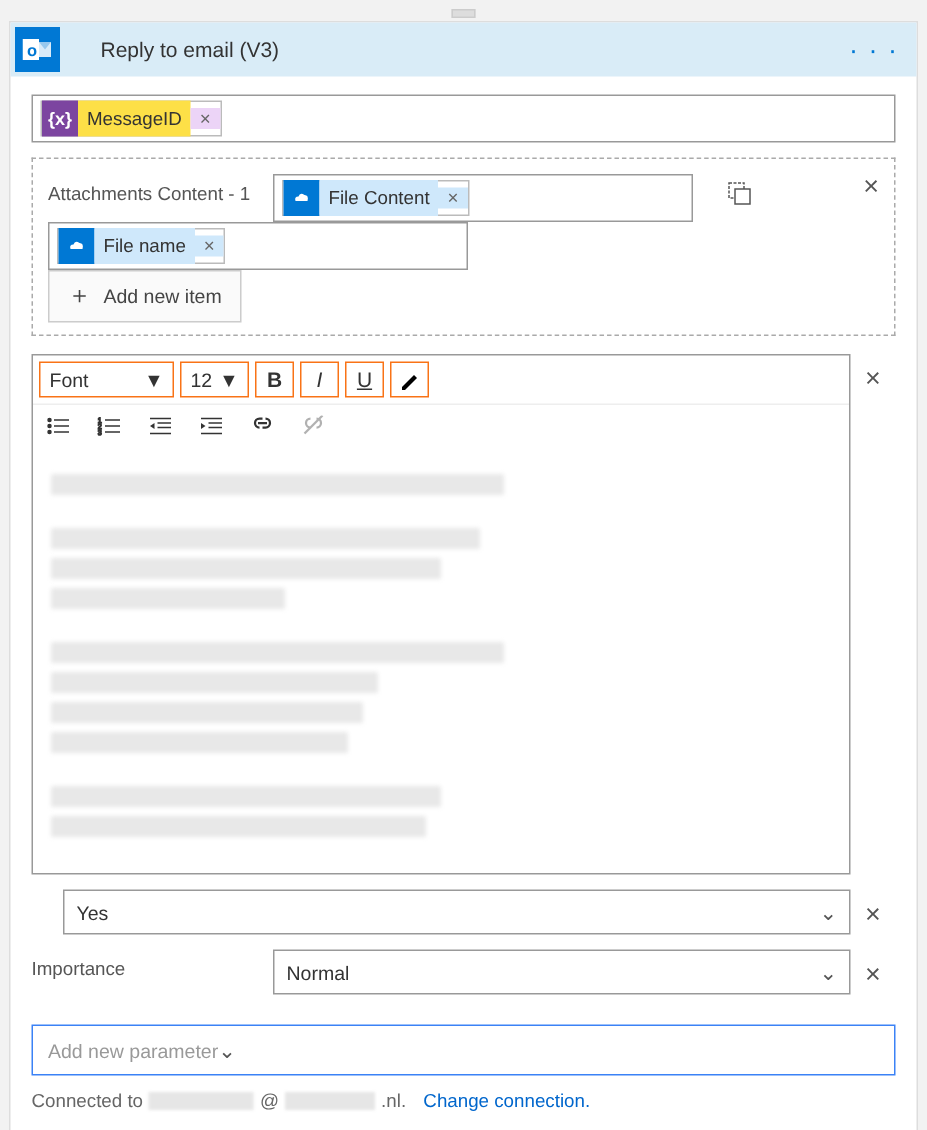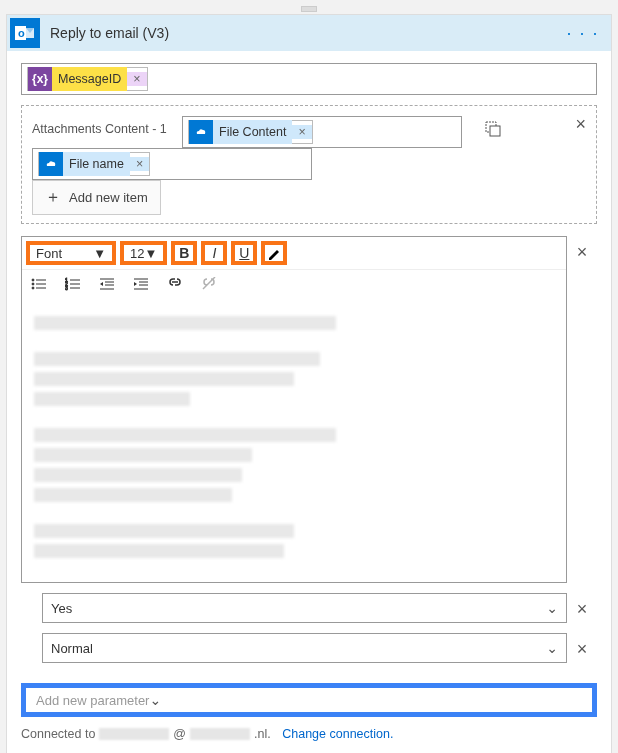--- a/index.html
+++ b/index.html
@@ -1,20 +1,20 @@
 <!DOCTYPE html>
 <html><head>
 <meta charset="utf-8">
 <style>
   * { box-sizing: border-box; font-family: "Segoe UI", Arial, sans-serif; }
   body { margin: 0; background: #f2f2f2; padding: 6px; font-size: 13px; color: #333; }
   .card { background: #fff; border: 1px solid #ddd; width: 606px; }
   .header { background: #d9ecf7; display: flex; align-items: center; padding: 3px 8px 3px 3px; }
   .hdr-icon { width: 30px; height: 30px; background: #0078d4; display: flex; align-items: center; justify-content: center; color: #fff; font-weight: bold; font-size: 15px; margin-right: 10px; }
-  .hdr-title { flex: 1; color: #333; font-size: 14px; }
+  .hdr-title { flex: 1; color: #333; font-size: 14px; margin-left: 17px; }
   .hdr-menu { color: #0078d4; font-size: 18px; letter-spacing: 1px; cursor: pointer; padding-right: 4px; }
 
   .body-area { padding: 12px 14px 10px 14px; }
 
   .row { display: flex; align-items: flex-start; margin-bottom: 10px; }
   .label { width: 140px; padding-top: 6px; color: #555; font-size: 12.5px; }
   .label .req { color: #c33; }
   .field { flex: 1; }
   .remove-col { width: 30px; display:flex; justify-content:center; padding-top:6px; }
   .remove-x { color:#555; font-size:18px; cursor:pointer; }
@@ -38,30 +38,30 @@
   .att-label { width:150px; color:#555; font-size:12.5px; padding-top:6px; }
   .att-field { width: 280px; }
   .att-extra { width:40px; display:flex; justify-content:flex-end; align-items:center; padding-top:4px; }
   .switch-icon { font-size:16px; }
   .att-close { position:absolute; top:8px; right:10px; font-size:18px; color:#555; cursor:pointer; }
   .add-item-btn { border:1px solid #ccc; background:#fafafa; display:inline-flex; align-items:center; padding:6px 12px; cursor:pointer; font-size:13px; color:#444; }
   .add-item-btn .plus { font-size:16px; margin-right:8px; }
 
   .rte-wrap { border:1px solid #999; }
   .rte-toolbar { display:flex; flex-wrap:wrap; padding:4px; gap:4px; border-bottom:1px solid #eee; align-items:center; }
-  .tb-group { display:flex; align-items:center; border:4px solid #f97316; height:24px; }
+  .tb-group { display:flex; align-items:center; border:1px solid #f97316; height:24px; }
   .tb-sel { padding:0 6px; font-size:13px; min-width:70px; display:flex; justify-content:space-between; align-items:center; cursor:pointer; }
   .tb-btn { width:26px; height:24px; display:flex; align-items:center; justify-content:center; cursor:pointer; font-size:14px; }
   .tb-row2 { display:flex; padding:2px 4px 6px 4px; gap:8px; }
   .ico-list { font-family: monospace; font-size:14px; }
   .rte-content { padding:14px 12px 18px 12px; min-height:280px; }
   .blurry-para { margin-bottom:22px; }
   .blur-line { background:#e8e8e8; height:14px; margin-bottom:6px; border-radius:1px; filter:blur(1.5px); }
 
-  .param-box { border:5px solid #3b82f6; height:34px; padding:0 10px; display:flex; align-items:center; justify-content:flex-start; color:#999; cursor:pointer; margin-top:20px; }
+  .param-box { border:1px solid #3b82f6; height:34px; padding:0 10px; display:flex; align-items:center; justify-content:flex-start; color:#999; cursor:pointer; margin-top:20px; }
   .chev { font-size:14px; color:#555; }
 
   .conn-line { font-size:12.5px; color:#666; padding:10px 0 4px 0; display:flex; align-items:center; flex-wrap:wrap; gap:4px;}
   .conn-redact { display:inline-block; height:12px; background:#e6e6e6; filter:blur(1px); }
   .conn-link { color:#0066cc; cursor:pointer; }
 
   .tab-handle { width:16px; height:6px; background:#ddd; border:1px solid #ccc; margin:0 auto 2px auto; }
 
   svg { display:block; }
 </style>
@@ -265,20 +265,21 @@
           <span>Yes</span>
           <span class="chev">⌄</span>
         </div>
       </div>
       <div class="remove-col">
           <span class="remove-x">×</span>
         </div>
     </div>
 
     <div class="row">
+      <div class="label">Importance</div>
       <div class="field">
         <div class="select-box">
           <span>Normal</span>
           <span class="chev">⌄</span>
         </div>
       </div>
       <div class="remove-col">
           <span class="remove-x">×</span>
         </div>
     </div>

